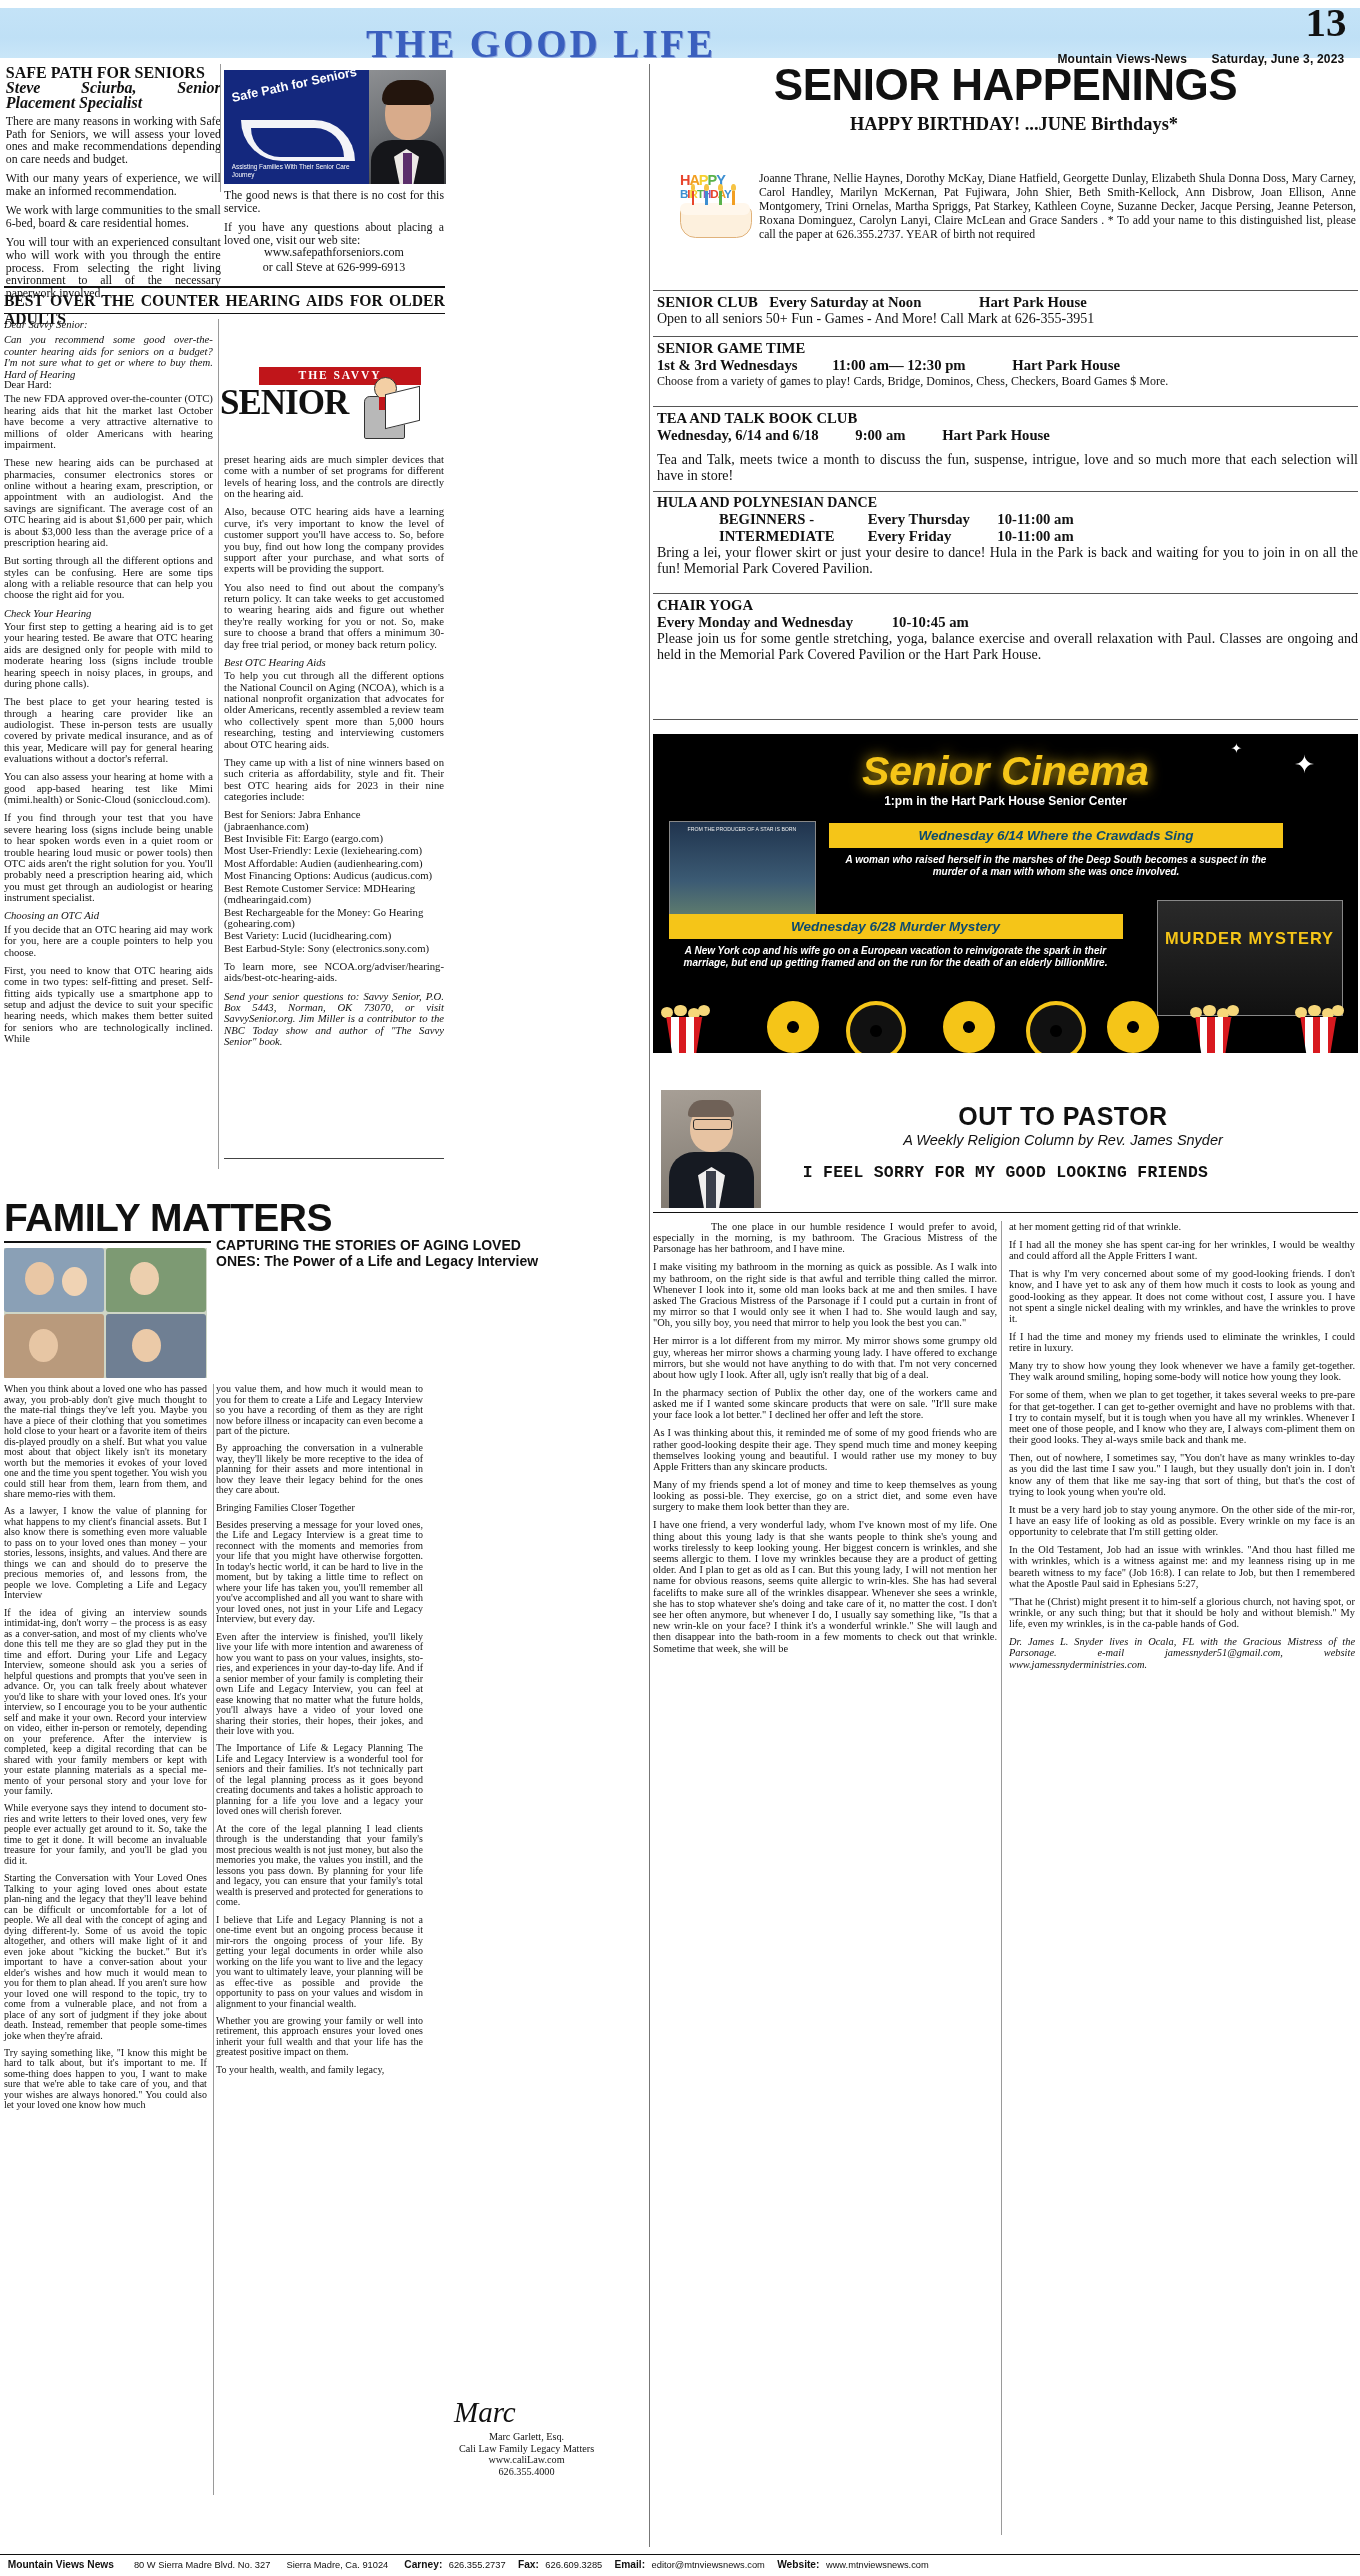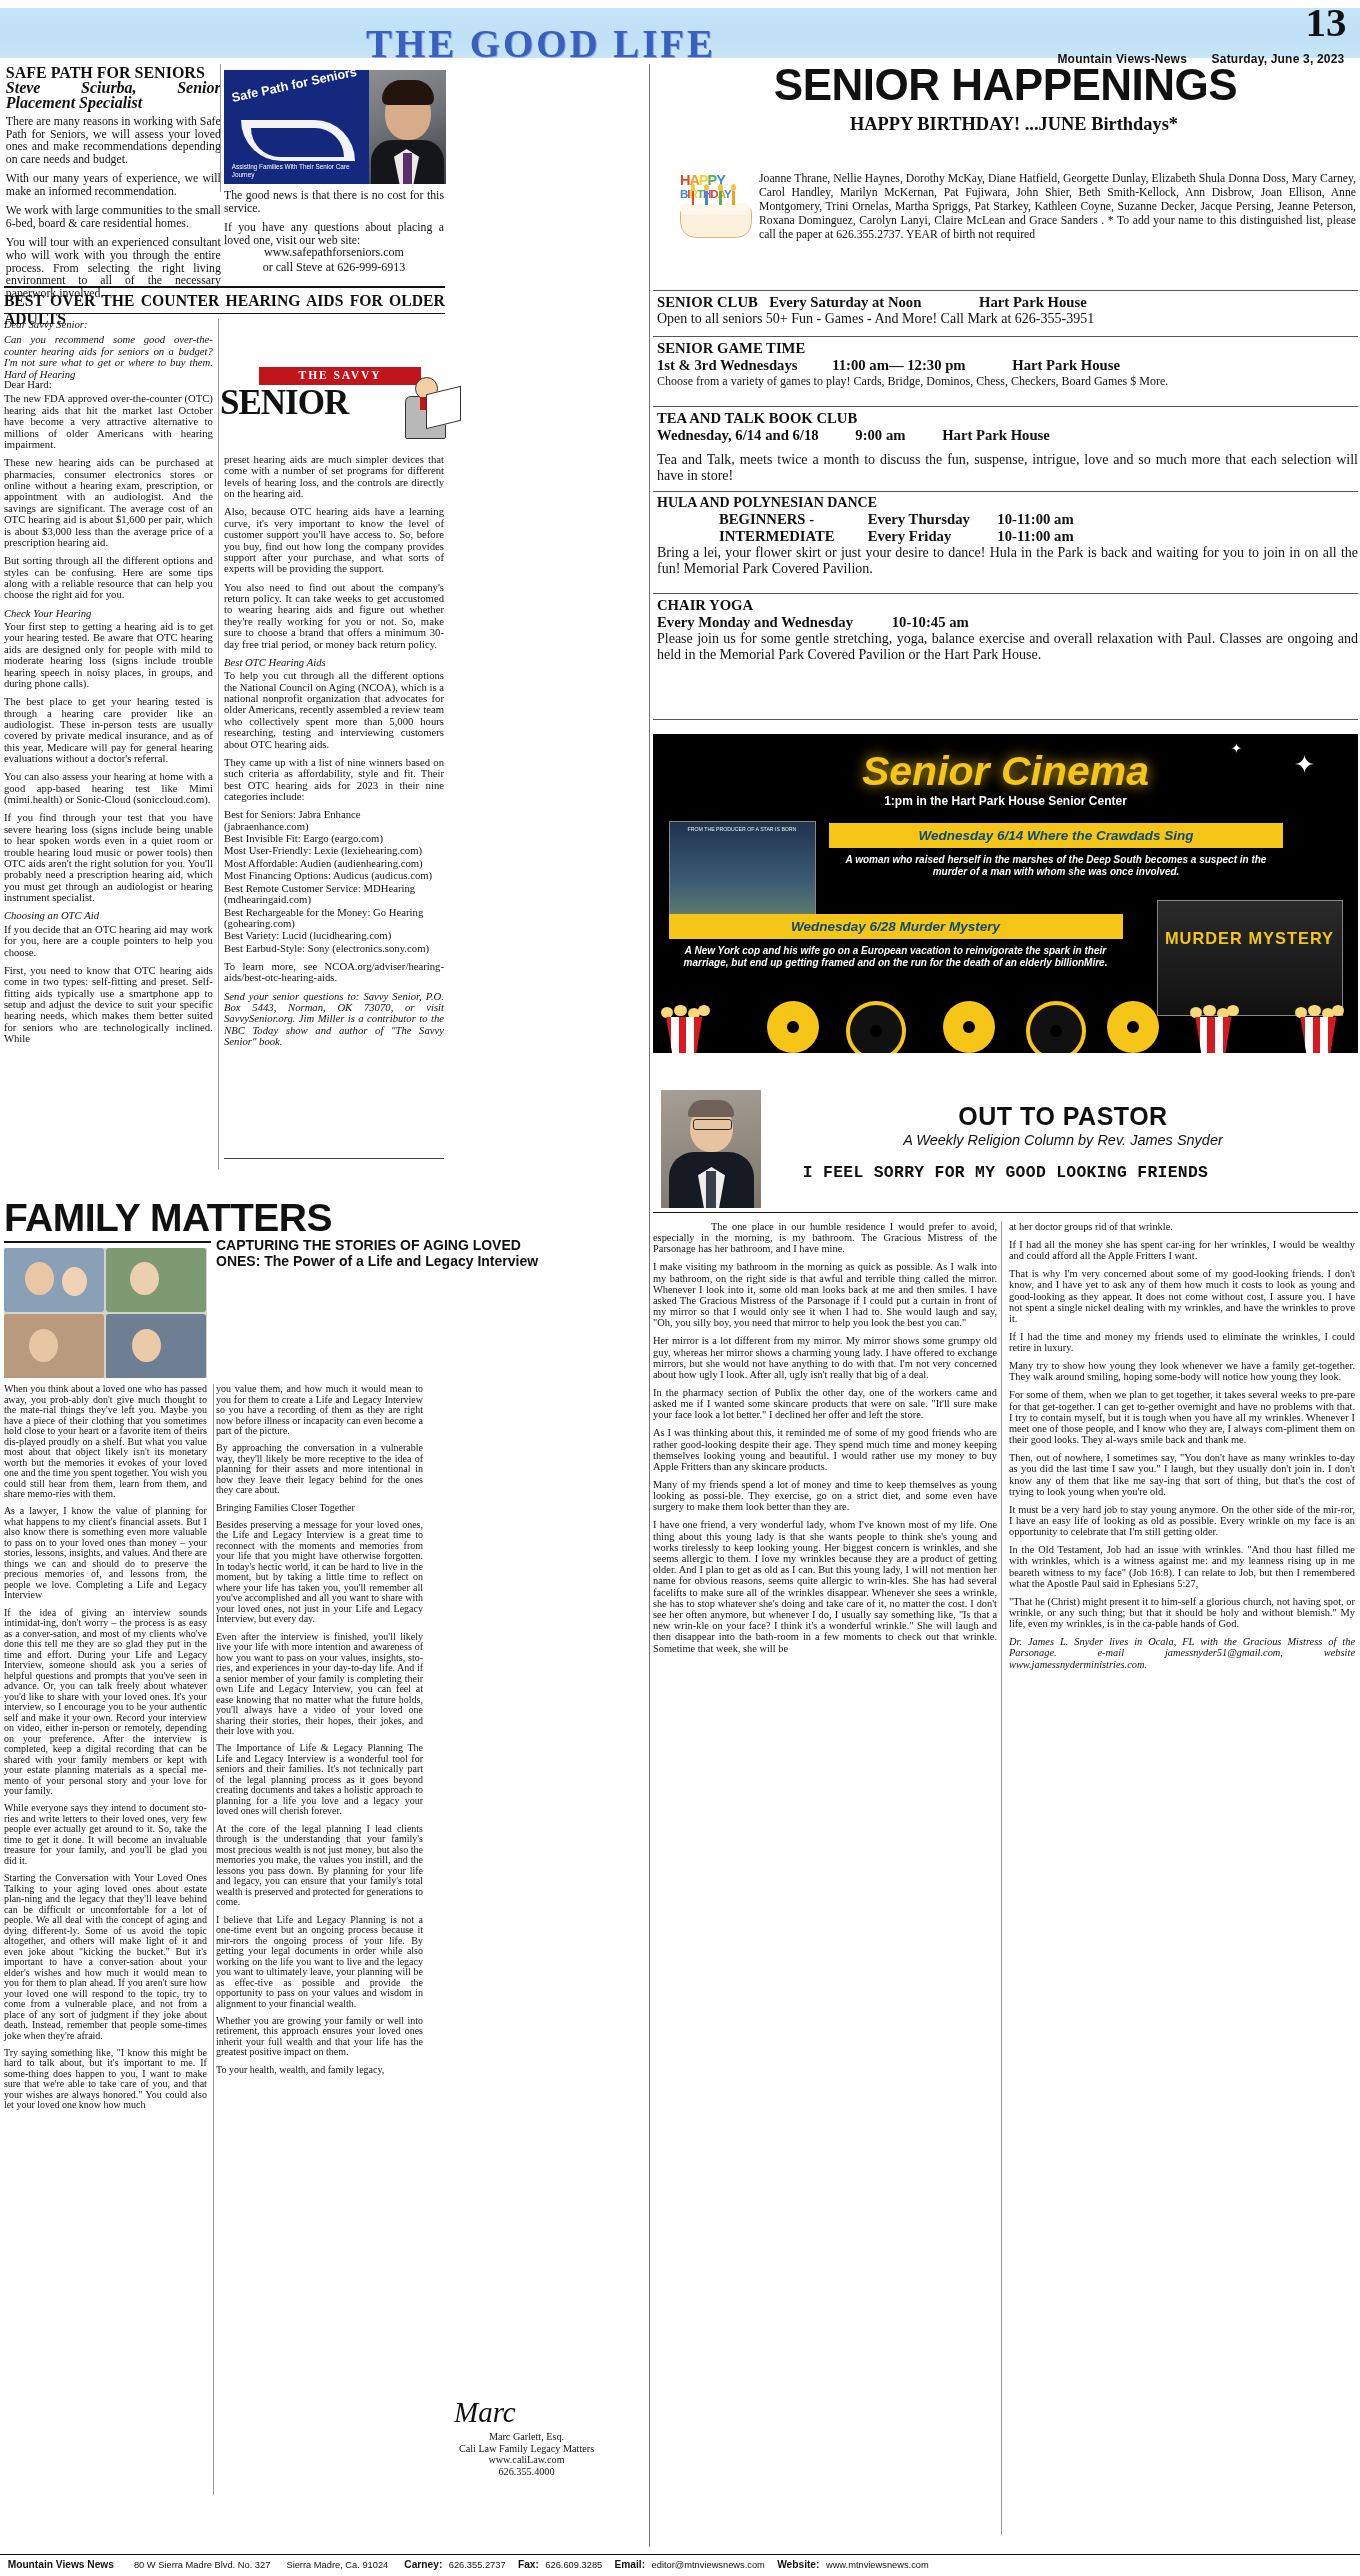--- a/index.html
+++ b/index.html
@@ -50,21 +50,21 @@
     background:#d8ab8b;}
   .sp-hair{position:absolute;left:12.6px;top:9.7px;width:52px;height:25px;border-radius:25px 25px 7.7px 7.7px;
     background:#23150d;}
   .sp-suit{position:absolute;left:1.9px;bottom:0;width:73px;height:44px;background:#15161a;
     border-radius:21px 21px 0 0;}
   .sp-shirt{position:absolute;left:25px;bottom:0;width:25px;height:35px;background:#ece9e6;
     clip-path:polygon(50% 0,100% 22%,78% 100%,22% 100%,0 22%);}
   .sp-tie{position:absolute;left:34px;bottom:0;width:8.7px;height:31px;background:#5b2f6b;}
 
   
-  .savvy{position:absolute;left:220px;top:367px;width:200px;height:75px;padding-left:41px;}
+  .savvy{position:absolute;left:220px;top:367px;width:200px;height:75px;}
   .savvy-band{position:absolute;left:39px;top:0;width:162px;height:18.4px;background:#c0151a;}
   .savvy-band span{display:block;color:#fff;text-align:center;font-family:"Liberation Serif",serif;
     font-size:11.6px;font-weight:700;letter-spacing:1.9px;line-height:18.4px;}
   .savvy-word{position:absolute;left:0;top:15.5px;width:184px;font-family:"Liberation Serif",serif;
     font-size:35px;font-weight:700;letter-spacing:-1px;color:#111;}
   .savvy-man{position:absolute;right:0;top:9.7px;width:60px;height:62px;}
   .sm-head{position:absolute;left:13.5px;top:0;width:21px;height:21px;border-radius:50%;
     background:#f3cfa4;border:1.4px solid #333;}
   .sm-body{position:absolute;left:3.9px;top:19.3px;width:39px;height:41px;background:#b8b8b8;
     border:1.4px solid #333;border-radius:5.8px 5.8px 1.9px 1.9px;}
@@ -495,21 +495,21 @@
     <p style="text-indent:58px;">The one place in our humble residence I would prefer to avoid, especially in the morning, is my bathroom. The Gracious Mistress of the Parsonage has her bathroom, and I have mine.</p>
     <p>I make visiting my bathroom in the morning as quick as possible. As I walk into my bathroom, on the right side is that awful and terrible thing called the mirror. Whenever I look into it, some old man looks back at me and then smiles. I have asked The Gracious Mistress of the Parsonage if I could put a curtain in front of my mirror so that I would only see it when I had to.  She would laugh and say, "Oh, you silly boy, you need that mirror to help you look the best you can."</p>
     <p>Her mirror is a lot different from my mirror. My mirror shows some grumpy old guy, whereas her mirror shows a charming young lady. I have offered to exchange mirrors, but she would not have anything to do with that.  I'm not very concerned about how ugly I look. After all, ugly isn't really that big of a deal.</p>
     <p>In the pharmacy section of Publix the other day, one of the workers came and asked me if I wanted some skincare products that were on sale. "It'll sure make your face look a lot better."  I declined her offer and left the store.</p>
     <p>As I was thinking about this, it reminded me of some of my good friends who are rather good-looking despite their age. They spend much time and money keeping themselves looking young and beautiful.  I would rather use my money to buy Apple Fritters than any skincare products.</p>
     <p>Many of my friends spend a lot of money and time to keep themselves as young looking as possi-ble. They exercise, go on a strict diet, and some even have surgery to make them look better than they are.</p>
     <p>I have one friend, a very wonderful lady, whom I've known most of my life. One thing about this young lady is that she wants people to think she's young and works tirelessly to keep looking young. Her biggest concern is wrinkles, and she seems allergic to them. I love my wrinkles because they are a product of getting older. And I plan to get as old as I can.  But this young lady, I will not mention her name for obvious reasons, seems quite allergic to wrin-kles. She has had several facelifts to make sure all of the wrinkles disappear. Whenever she sees a wrinkle, she has to stop whatever she's doing and take care of it, no matter the cost.  I don't see her often anymore, but whenever I do, I usually say something like, "Is that a new wrin-kle on your face? I think it's a wonderful wrinkle."  She will laugh and then disappear into the bath-room in a few moments to check out that wrinkle. Sometime that week, she will be</p>
   </div>
 
   <div class="col body-xs" style="left:1009px;top:1221px;width:346px;font-size:10.4px;line-height:11.2px;">
-    <p>at her doctor groups rid of that wrinkle.</p>
+    <p>at her moment getting rid of that wrinkle.</p>
     <p>If I had all the money she has spent car-ing for her wrinkles, I would be wealthy and could afford all the Apple Fritters I want.</p>
     <p>That is why I'm very concerned about some of my good-looking friends. I don't know, and I have yet to ask any of them how much it costs to look as young and good-looking as they appear. It does not come without cost, I assure you.  I have not spent a single nickel dealing with my wrinkles, and have the wrinkles to prove it.</p>
     <p>If I had the time and money my friends used to eliminate the wrinkles, I could retire in luxury.</p>
     <p>Many try to show how young they look whenever we have a family get-together. They walk around smiling, hoping some-body will notice how young they look.</p>
     <p>For some of them, when we plan to get together, it takes several weeks to pre-pare for that get-together. I can get to-gether overnight and have no problems with that.  I try to contain myself, but it is tough when you have all my wrinkles. Whenever I meet one of those people, and I know who they are, I always com-pliment them on their good looks. They al-ways smile back and thank me.</p>
     <p>Then, out of nowhere, I sometimes say, "You don't have as many wrinkles to-day as you did the last time I saw you." I laugh, but they usually don't join in.  I don't know any of them that like me say-ing that sort of thing, but that's the cost of trying to look young when you're old.</p>
     <p>It must be a very hard job to stay young anymore. On the other side of the mir-ror, I have an easy life of looking as old as possible. Every wrinkle on my face is an opportunity to celebrate that I'm still getting older.</p>
     <p>In the Old Testament, Job had an issue with wrinkles. "And thou hast filled me with wrinkles, which is a witness against me: and my leanness rising up in me beareth witness to my face" (Job 16:8).  I can relate to Job, but then I remembered what the Apostle Paul said in Ephesians 5:27,</p>
     <p>"That he (Christ) might present it to him-self a glorious church, not having spot, or wrinkle, or any such thing; but that it should be holy and without blemish."  My life, even my wrinkles, is in the ca-pable hands of God.</p>
     <p class="ital">Dr. James L. Snyder lives in Ocala, FL with the Gracious Mistress of the Parsonage. e-mail jamessnyder51@gmail.com, website  www.jamessnyderministries.com.</p>

